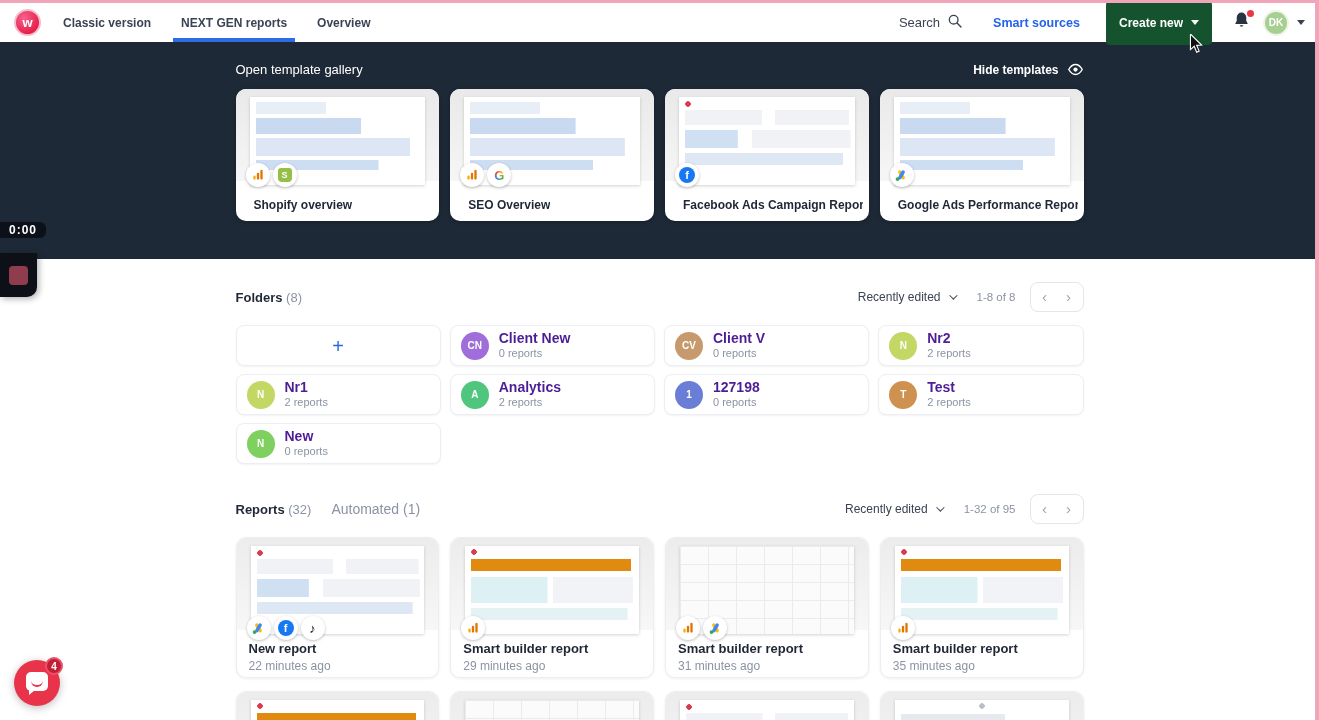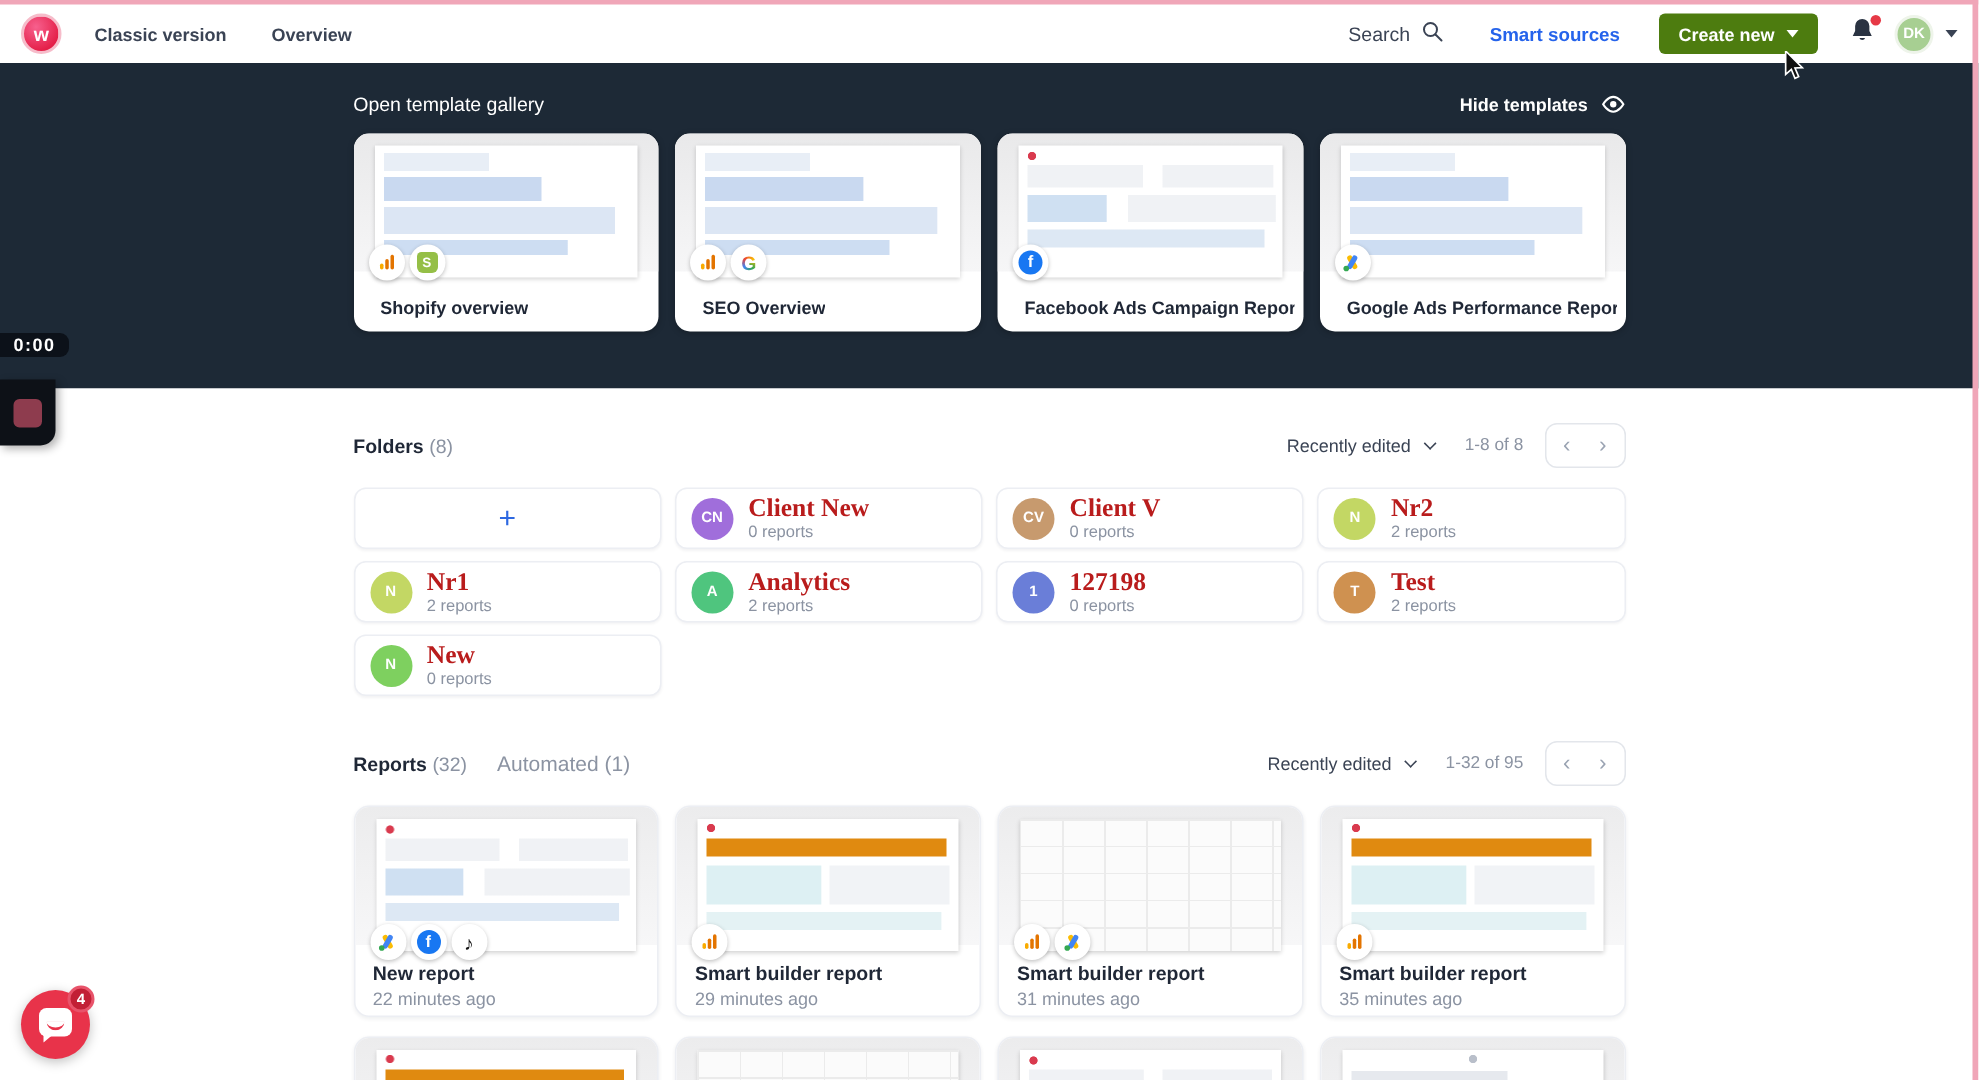--- a/index.html
+++ b/index.html
@@ -17,22 +17,22 @@
           background:radial-gradient(circle at 35% 30%, #f7608e, #e41e47 75%);
           border:2px solid #f6bcca; color:#fff; font-weight:bold; font-size:13px;
           display:flex; align-items:center; justify-content:center; }
   .nav-item { display:flex; align-items:center; padding:0 8px; margin-left:14px;
               font-size:12px; font-weight:bold; color:#3a4354; border-bottom:4px solid transparent;
               border-top:4px solid transparent; cursor:pointer; white-space:nowrap; }
   .nav-item.active { border-bottom-color:#2e6be5; }
   .nav-spacer { flex:1; }
   .nav-search { display:flex; align-items:center; gap:7px; font-size:13px; color:#3a4354; cursor:pointer; }
   .nav-link { display:flex; align-items:center; margin-left:30px; font-size:12.5px; font-weight:bold; color:#2563eb; cursor:pointer; }
-  .btn-create { align-self:center; margin-left:26px; background:#4d7c0f; color:#fff; border:none;
-                border-radius:4px; height:27px; padding:0 13px; font-size:12px; font-weight:bold;
+  .btn-create { align-self:center; margin-left:26px; background:#14532d; color:#fff; border:none;
+                border-radius:4px; height:44px; padding:0 13px; font-size:12px; font-weight:bold;
                 display:flex; align-items:center; gap:8px; cursor:pointer;
                 font-family:"Liberation Sans", sans-serif; }
   .caret-dn { width:0; height:0; border-left:4px solid transparent; border-right:4px solid transparent;
               border-top:5px solid #fff; }
   .caret-dk { width:0; height:0; border-left:4px solid transparent; border-right:4px solid transparent;
               border-top:5px solid #394253; align-self:center; margin-left:8px; }
   .bell-wrap { position:relative; align-self:center; margin-left:20px; cursor:pointer; }
   .bell-dot { position:absolute; top:-1px; right:-3px; width:7px; height:7px; border-radius:50%; background:#e63946; }
   .nav-avatar { align-self:center; margin-left:12px; width:26px; height:26px; border-radius:50%;
                 background:#a7cf92; border:2px solid #eef4ea; color:#fff; font-size:10px; font-weight:bold;
@@ -120,21 +120,21 @@
 
   .folder-grid { margin-top:13px; display:grid; grid-template-columns:repeat(4,1fr); gap:8px 9px; }
   .fcard { height:41px; background:#fff; border:1px solid #eceef3; border-radius:8px;
            box-shadow:0 1px 2px rgba(16,24,40,.05); display:flex; align-items:center;
            padding:0 10px; cursor:pointer; }
   .fcard.add { justify-content:center; }
   .plus { color:#2d68e1; font-size:20px; font-weight:300; line-height:1; }
   .favatar { width:28px; height:28px; border-radius:50%; color:#fff; font-size:10px; font-weight:bold;
              display:flex; align-items:center; justify-content:center; flex:none; }
   .ftext { margin-left:10px; line-height:1.25; }
-  .fname { font-size:17px; font-weight:bold; color:#b91c1c;font-family:Liberation Serif, serif; }
+  .fname { font-size:14px; font-weight:bold; color:#4c1d95; }
   .fcount { font-size:11px; color:#8b93a2; }
 
   .report-grid { margin-top:13px; display:grid; grid-template-columns:repeat(4,1fr); gap:12px 11px; }
   .rcard { position:relative; height:141px; background:#fff; border:1px solid #eceef3; border-radius:10px;
            overflow:hidden; box-shadow:0 1px 3px rgba(16,24,40,.07); cursor:pointer; }
   .rcard .pv { height:92px; background:linear-gradient(180deg,#ececed,#f7f7f8); }
   .rcard .icon-row { top:78px; }
   .rname { position:absolute; left:12px; top:103px; font-size:13px; font-weight:bold; color:#1f2736; }
   .rtime { position:absolute; left:12px; top:121px; font-size:12px; color:#8b93a2; }
 
@@ -155,20 +155,21 @@
 </style>
 </head>
 <body>
 
 <div class="pink-top"></div>
 <div class="pink-right"></div>
 
 <div class="navbar">
   <div class="logo">w</div>
   <div class="nav-item">Classic version</div>
+  <div class="nav-item active">NEXT GEN reports</div>
   <div class="nav-item">Overview</div>
   <div class="nav-spacer"></div>
   <div class="nav-search">
     <span>Search</span>
     <span>
       <svg width="16" height="16" viewBox="0 0 24 24">
           <circle cx="10" cy="10" r="6.5" fill="none" stroke="#3a4354" stroke-width="2"></circle>
           <line x1="15" y1="15" x2="21" y2="21" stroke="#3a4354" stroke-width="2" stroke-linecap="round"></line>
         </svg>
     </span>

